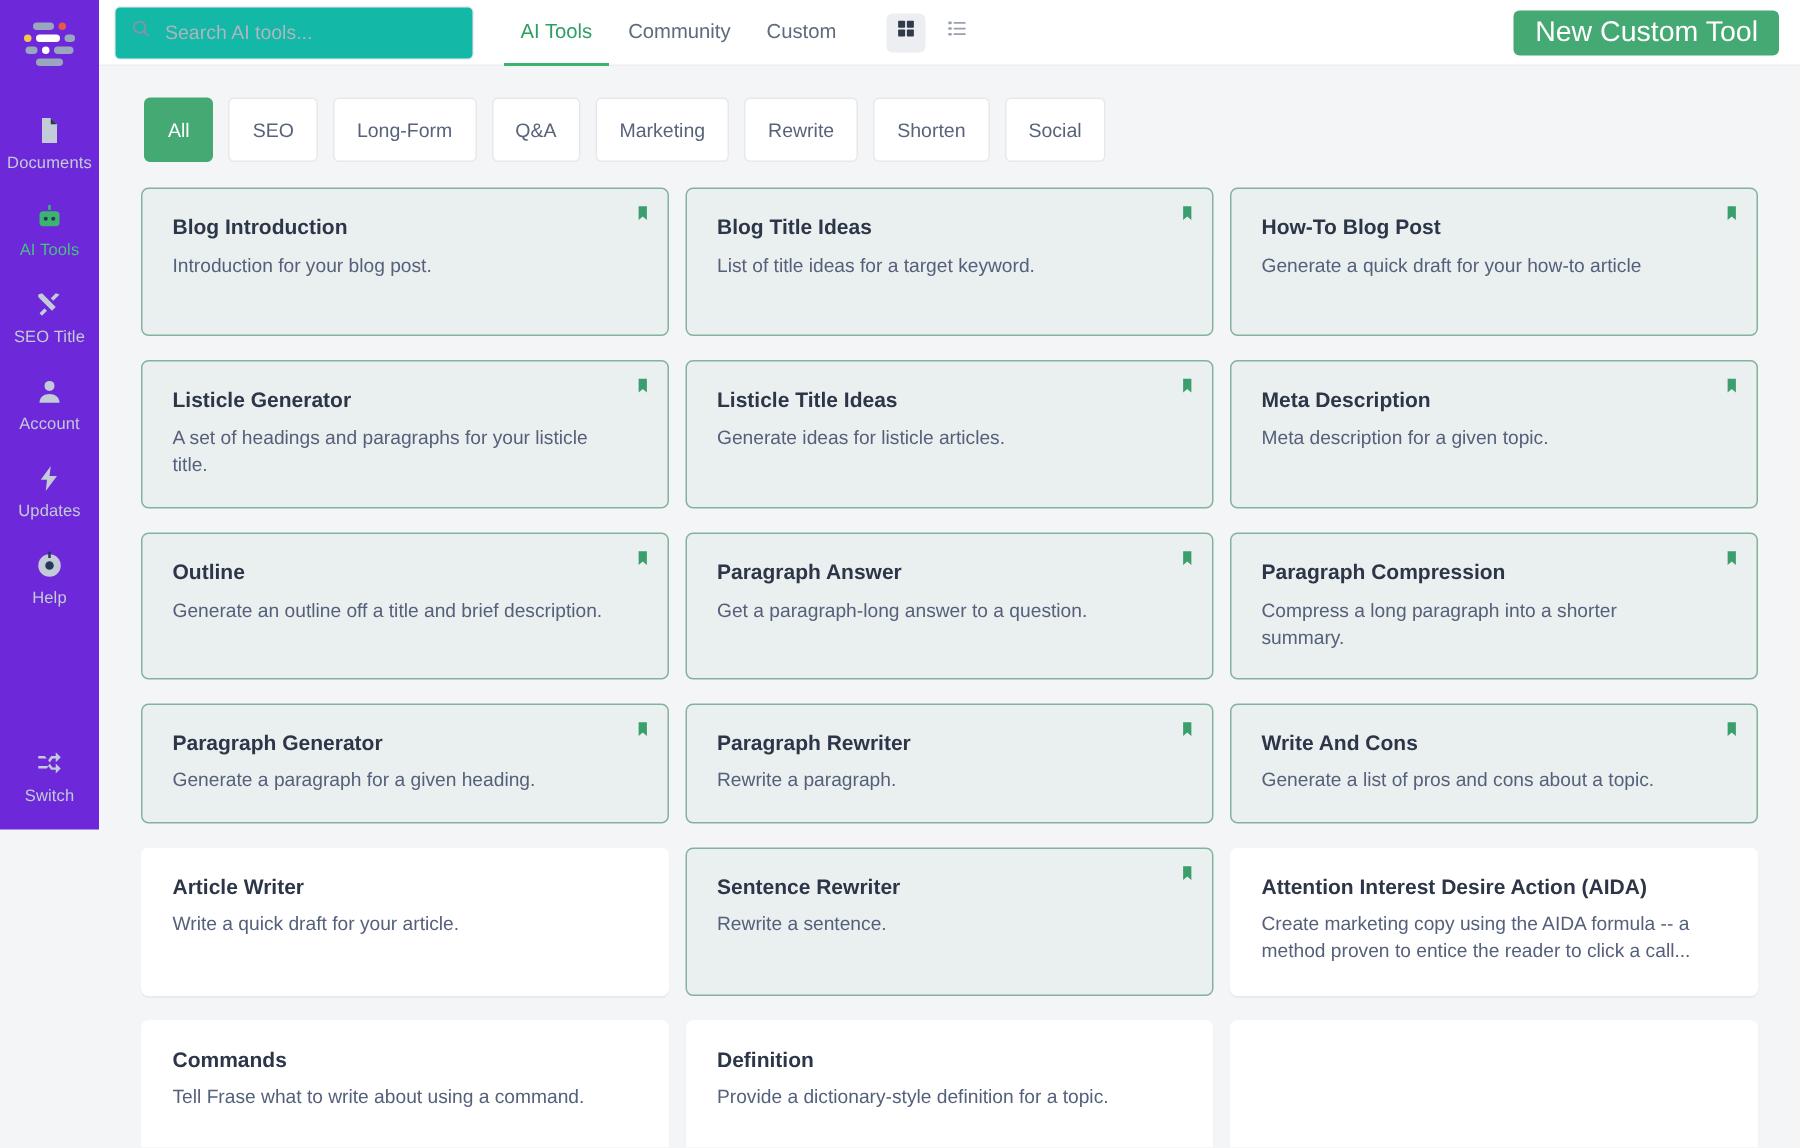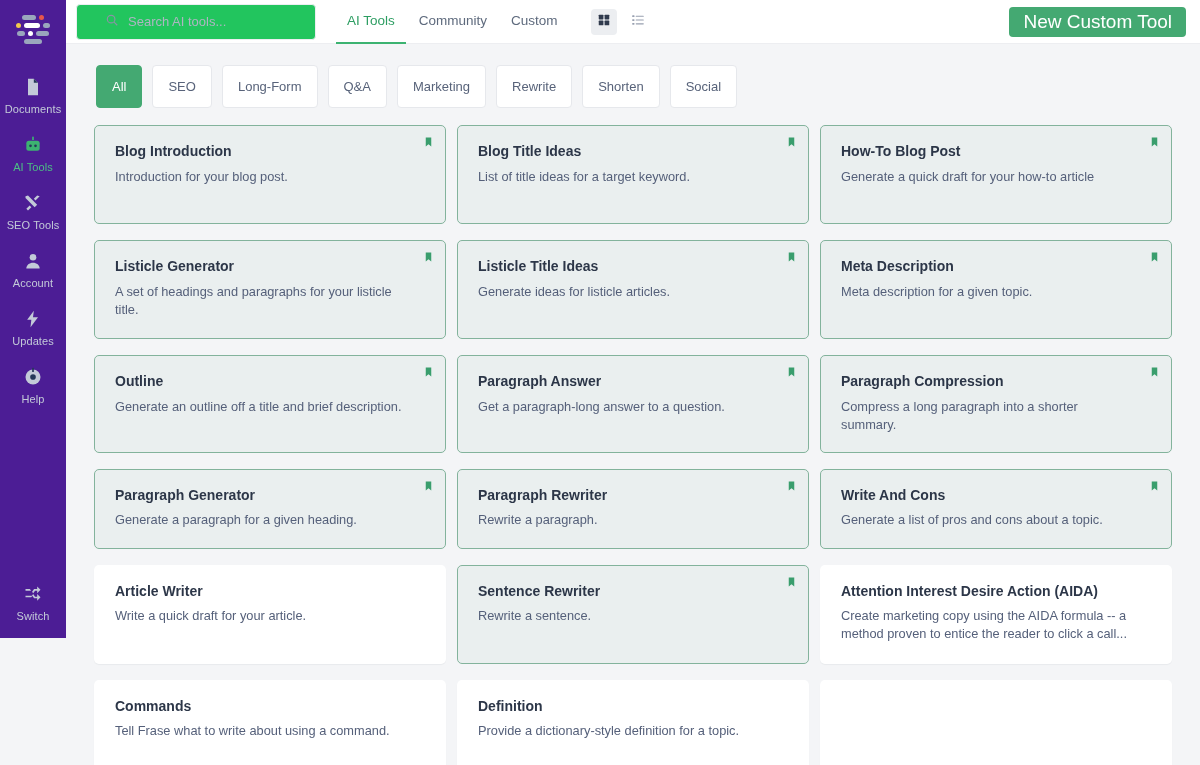--- a/index.html
+++ b/index.html
@@ -6,22 +6,22 @@
   html, body {
     width: 1200px; height: 765px;
     overflow: hidden;
     font-family: "Liberation Sans", sans-serif;
     background: #f4f5f7;
   }
   .app { display: flex; width: 1200px; height: 765px; }
 
   
   .sidebar {
-    width: 66px; height: 638px;
-    background: #4c1d95;
+    width: 66px; height: 553px;
+    background: #6d28d9;
     display: flex; flex-direction: column; align-items: center;
     flex: 0 0 66px;
     position: relative;
   }
   .logo {
     width: 46px; height: 38px;
     margin-top: 10px; margin-bottom: 18px;
     display: flex; flex-direction: column; align-items: center;
     justify-content: center; gap: 3px;
   }
@@ -50,23 +50,23 @@
 
   
   .main { flex: 1 1 auto; height: 765px; display: flex; flex-direction: column; background: #f4f5f7; }
 
   .topbar {
     height: 44px; background: #ffffff; flex: 0 0 44px;
     display: flex; align-items: center; padding: 0 14px 0 10px;
     border-bottom: 1px solid #edeef1;
   }
   .search-wrap {
-    width: 240px; height: 36px; background: #22c55e;
+    width: 240px; height: 36px; background: #14b8a6;
     border: 1px solid #eceef1; border-radius: 4px;
-    display: flex; align-items: center; padding: 0 28px; gap: 9px;
+    display: flex; align-items: center; padding: 0 10px; gap: 9px;
     margin-right: 20px;
   }
   .search-wrap svg { width: 14px; height: 14px; fill: none; stroke: #8a93a5; stroke-width: 2; }
   .search-input {
     border: none; outline: none; background: transparent;
     font-family: "Liberation Sans", sans-serif; font-size: 13px;
     color: #3d4757; width: 190px;
   }
   .search-input::placeholder { color: #aeb5c2; }
 
@@ -178,21 +178,21 @@
             </svg>
           </span>
           <span class="nav-label">AI Tools</span>
         </div>
         <div class="nav-item">
           <span class="nav-icon">
             <svg viewBox="0 0 24 24">
               <path d="M3 4l3-1 11 11-3 3L3 6zM20 4l-3-1-4 4 2 2 5-5zM6 21l4-4-2-2-4 4z"></path>
             </svg>
           </span>
-          <span class="nav-label">SEO Tools</span>
+          <span class="nav-label">SEO Title</span>
         </div>
         <div class="nav-item">
           <span class="nav-icon">
             <svg viewBox="0 0 24 24">
               <circle cx="12" cy="7.5" r="4"></circle>
               <path d="M4 21c0-4.4 3.6-7 8-7s8 2.6 8 7z"></path>
             </svg>
           </span>
           <span class="nav-label">Account</span>
         </div>

